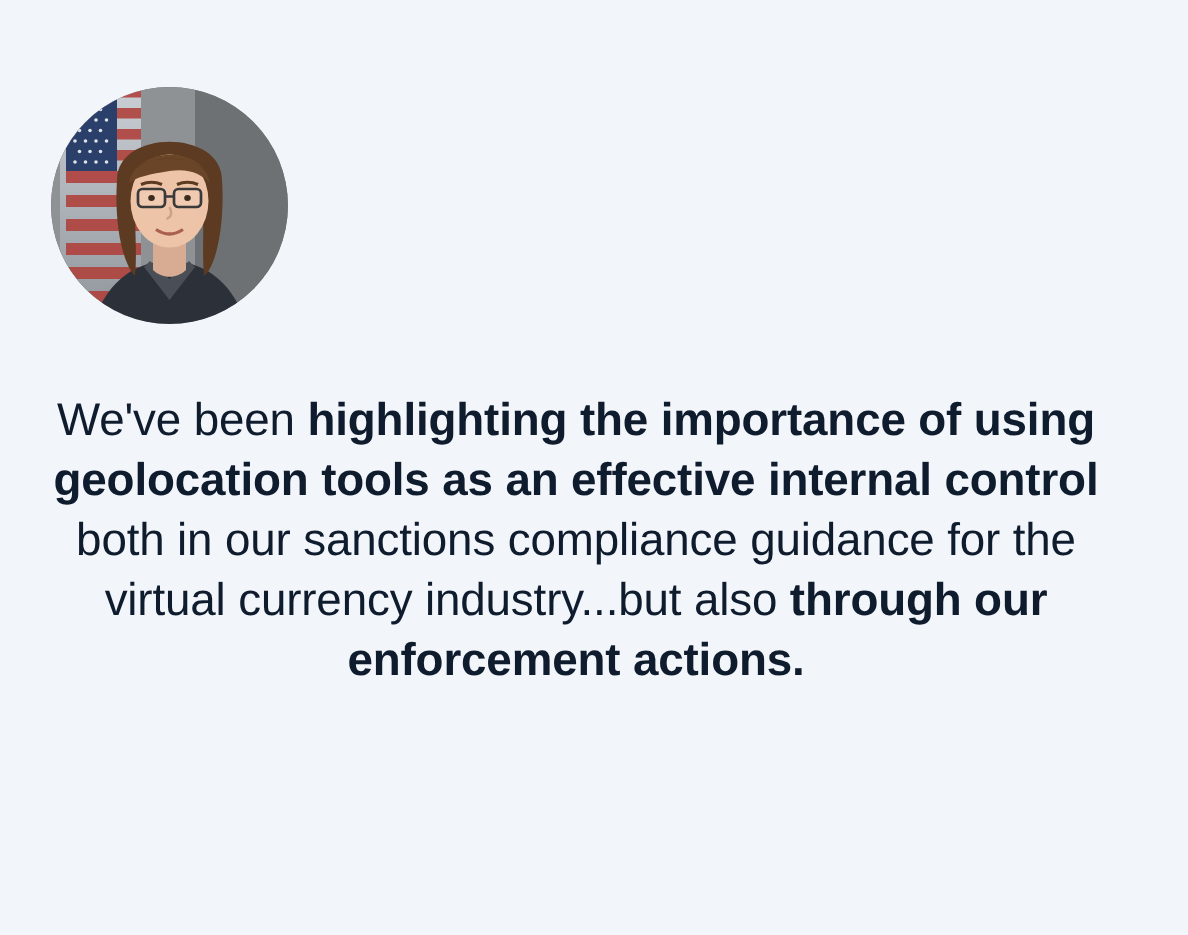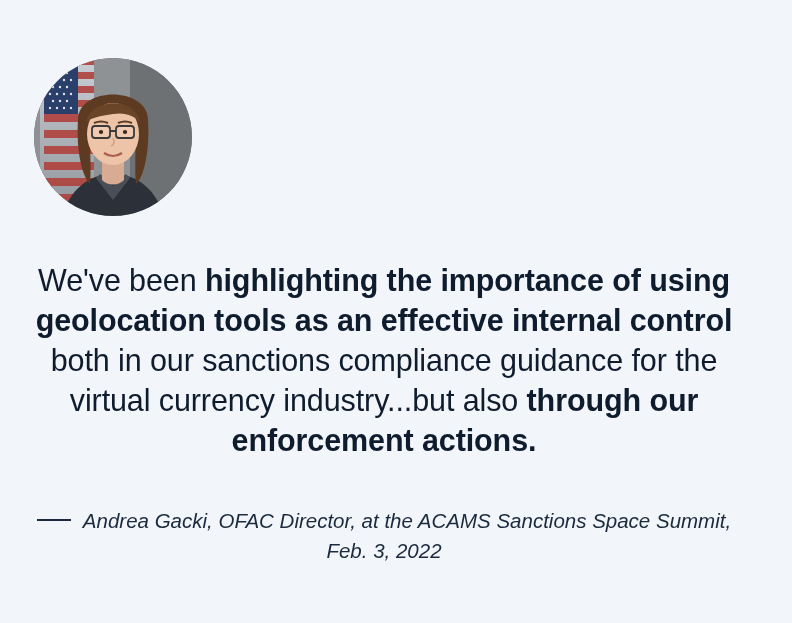--- a/index.html
+++ b/index.html
@@ -165,17 +165,14 @@
         <path d="M79 80 q3 6 -2 8" stroke="#cfa088" stroke-width="1.6" fill="none"></path>
         <path d="M70 95 q9 6 18 0" stroke="#a9604f" stroke-width="2.2" fill="none"></path>
       </g>
     </svg>
   </div>
 
   <div class="quote-body">
     <span>We've been </span><b>highlighting the importance of using geolocation tools as an effective internal control</b><span> both in our sanctions compliance guidance for the virtual currency industry...but also </span><b>through our enforcement actions.</b>
   </div>
 
-  <div class="attribution-wrap">
-    <span class="dash"></span><span class="attribution">Andrea Gacki, OFAC Director, at the ACAMS Sanctions Space Summit, Feb. 3, 2022</span>
-  </div>
 
 </div>
 
 </body></html>

